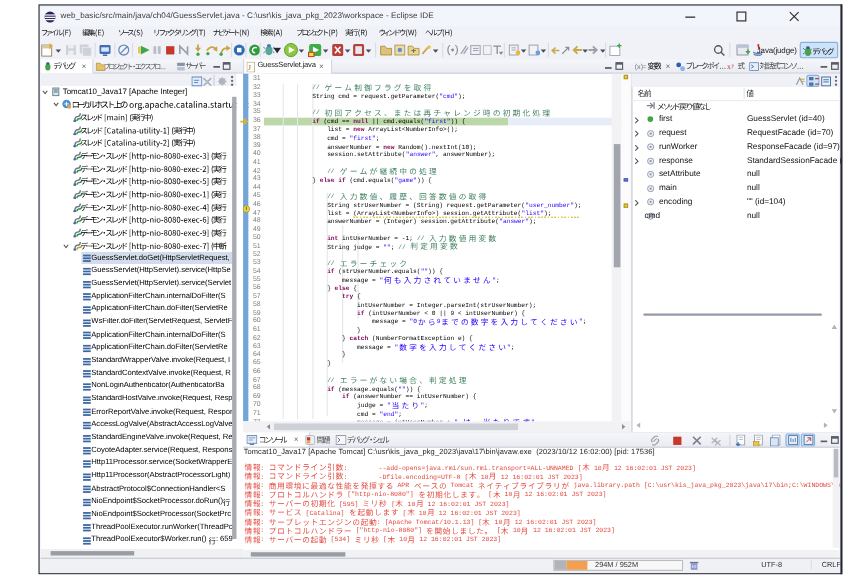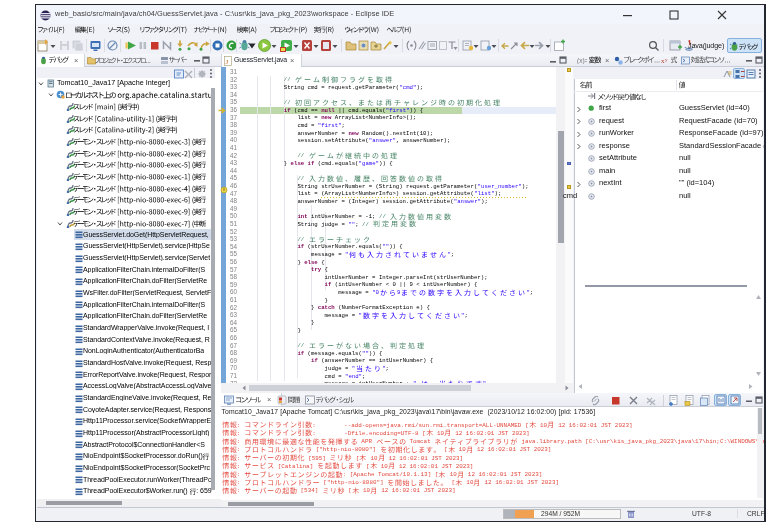--- a/index.html
+++ b/index.html
@@ -1849,27 +1849,27 @@
   </svg>
 <div class="t" style="left:599.0px;top:166.8px;font-size:7.50px;color:#111;font-family:'Liberation Sans',sans-serif;">main</div>
 <div class="t" style="left:679.0px;top:166.8px;font-size:7.50px;color:#111;font-family:'Liberation Sans',sans-serif;">null</div>
 <svg class="ab" style="left:576px;top:180.5px;" width="6" height="7" viewBox="0 0 6 7">
     <path d="M1.5 1 L4 3.5 L1.5 6" stroke="#555" stroke-width="1" fill="none"></path>
   </svg>
 <svg class="ab" style="left:588px;top:180.0px;" width="7" height="7" viewBox="0 0 7 7">
     <circle cx="3.5" cy="3.5" r="2.8" fill="#eef0f5" stroke="#8a94a8" stroke-width="0.8"></circle>
     <circle cx="3.5" cy="3.5" r="1" fill="#8a94a8"></circle>
   </svg>
-<div class="t" style="left:599.0px;top:179.3px;font-size:7.50px;color:#111;font-family:'Liberation Sans',sans-serif;">nextInt</div>
+<div class="t" style="left:599.0px;top:179.3px;font-size:7.50px;color:#111;font-family:'Liberation Sans',sans-serif;">encoding</div>
 <div class="t" style="left:679.0px;top:179.3px;font-size:7.50px;color:#111;font-family:'Liberation Sans',sans-serif;">"" (id=104)</div>
 <svg class="ab" style="left:588px;top:192.5px;" width="7" height="7" viewBox="0 0 7 7">
     <circle cx="3.5" cy="3.5" r="2.8" fill="#eef0f5" stroke="#8a94a8" stroke-width="0.8"></circle>
     <circle cx="3.5" cy="3.5" r="1" fill="#8a94a8"></circle>
   </svg>
-<div class="t" style="left:563px;top:191.8px;font-size:7.50px;color:#111;font-family:'Liberation Sans',sans-serif;">cmd</div>
+<div class="t" style="left:586px;top:191.8px;font-size:7.50px;color:#111;font-family:'Liberation Sans',sans-serif;">cmd</div>
 <div class="t" style="left:679.0px;top:191.8px;font-size:7.50px;color:#111;font-family:'Liberation Sans',sans-serif;">null</div>
 <div class="ab" style="left:585px;top:284.5px;width:162px;height:2.5px;background:#9298a5"></div>
 <svg class="ab" style="left:755px;top:294px;" width="7" height="8" viewBox="0 0 7 8">
     <path d="M3.5 1 L6 5 L1 5 Z" fill="#b0b3ba"></path>
   </svg>
 <svg class="ab" style="left:755px;top:370px;" width="7" height="8" viewBox="0 0 7 8">
     <path d="M1 2 L6 2 L3.5 6 Z" fill="#b0b3ba"></path>
   </svg>
 <svg class="ab" style="left:577px;top:383px;" width="7" height="7" viewBox="0 0 7 7">
     <path d="M5 1 L1.5 3.5 L5 6 Z" fill="#b0b3ba"></path>

